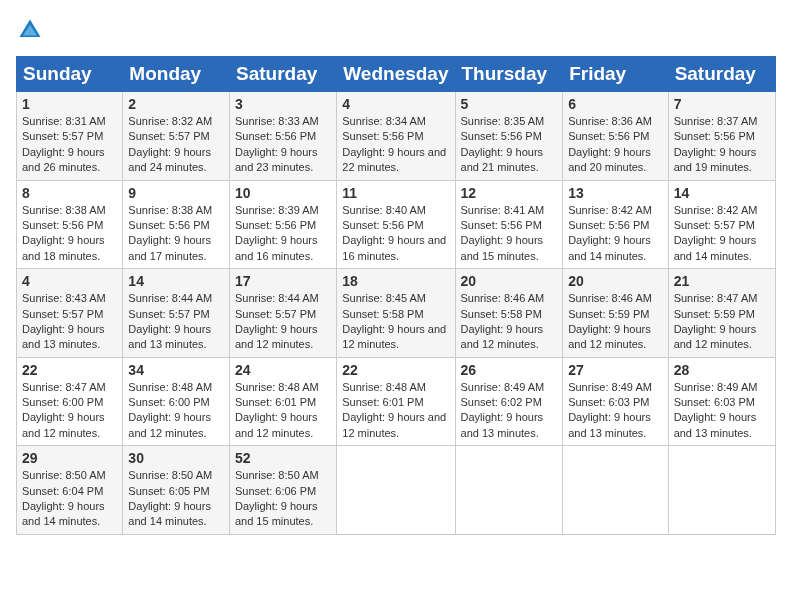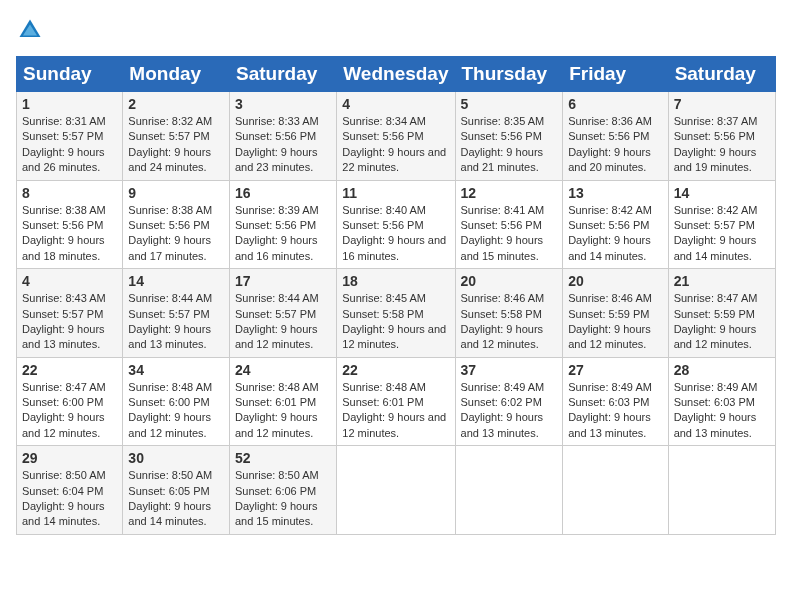--- a/index.html
+++ b/index.html
@@ -153,21 +153,21 @@
       <tr>
         <td>
         <span class="day-num">8</span>
         <span class="cell-text">Sunrise: 8:38 AM<br>Sunset: 5:56 PM<br>Daylight: 9 hours and 18 minutes.</span>
       </td>
         <td>
         <span class="day-num">9</span>
         <span class="cell-text">Sunrise: 8:38 AM<br>Sunset: 5:56 PM<br>Daylight: 9 hours and 17 minutes.</span>
       </td>
         <td>
-        <span class="day-num">16</span>
+        <span class="day-num">10</span>
         <span class="cell-text">Sunrise: 8:39 AM<br>Sunset: 5:56 PM<br>Daylight: 9 hours and 16 minutes.</span>
       </td>
         <td>
         <span class="day-num">11</span>
         <span class="cell-text">Sunrise: 8:40 AM<br>Sunset: 5:56 PM<br>Daylight: 9 hours and 16 minutes.</span>
       </td>
         <td>
         <span class="day-num">12</span>
         <span class="cell-text">Sunrise: 8:41 AM<br>Sunset: 5:56 PM<br>Daylight: 9 hours and 15 minutes.</span>
       </td>
@@ -221,21 +221,21 @@
       </td>
         <td>
         <span class="day-num">24</span>
         <span class="cell-text">Sunrise: 8:48 AM<br>Sunset: 6:01 PM<br>Daylight: 9 hours and 12 minutes.</span>
       </td>
         <td>
         <span class="day-num">22</span>
         <span class="cell-text">Sunrise: 8:48 AM<br>Sunset: 6:01 PM<br>Daylight: 9 hours and 12 minutes.</span>
       </td>
         <td>
-        <span class="day-num">37</span>
+        <span class="day-num">26</span>
         <span class="cell-text">Sunrise: 8:49 AM<br>Sunset: 6:02 PM<br>Daylight: 9 hours and 13 minutes.</span>
       </td>
         <td>
         <span class="day-num">27</span>
         <span class="cell-text">Sunrise: 8:49 AM<br>Sunset: 6:03 PM<br>Daylight: 9 hours and 13 minutes.</span>
       </td>
         <td>
         <span class="day-num">28</span>
         <span class="cell-text">Sunrise: 8:49 AM<br>Sunset: 6:03 PM<br>Daylight: 9 hours and 13 minutes.</span>
       </td>

